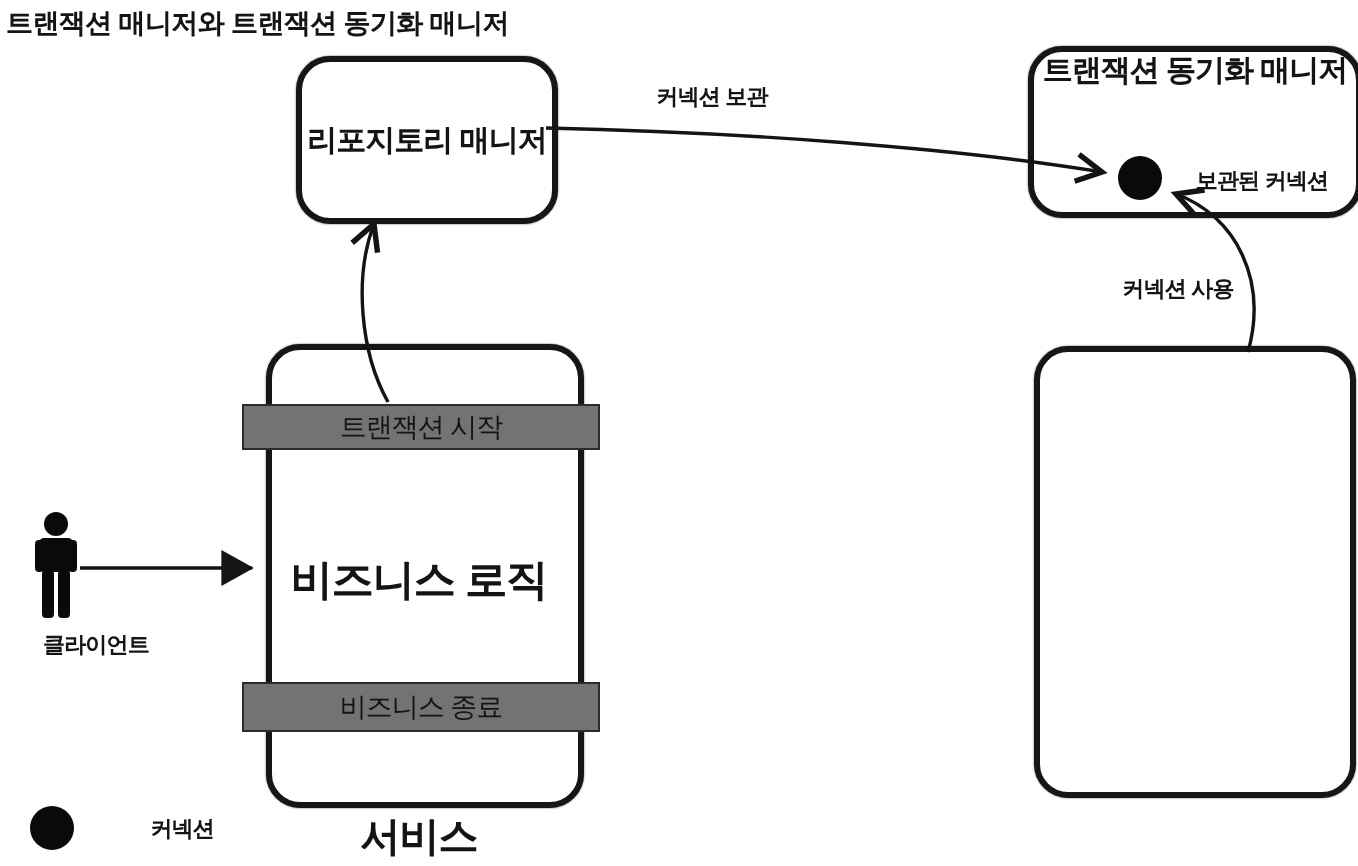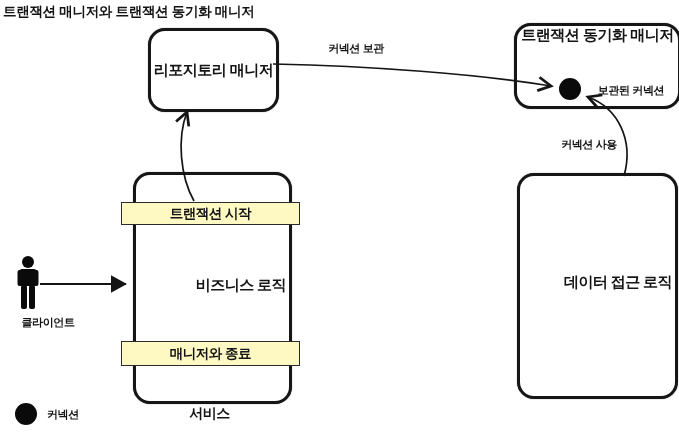--- a/index.html
+++ b/index.html
@@ -16,47 +16,47 @@
     box-shadow:0 0 1px #555;z-index:2;display:flex;align-items:center;justify-content:center;
   }
   .node-label{font-size:15px;font-weight:700;letter-spacing:-0.5px;text-align:center;}
   .tm-box{left:148px;top:28px;width:125px;height:78px;}
   .sync-box{left:514px;top:23px;width:161px;height:80px;align-items:flex-start;}
   .sync-box .node-label{}
   .service-box{left:133px;top:172px;width:153px;height:226px;}
   .repo-box{left:517px;top:173px;width:155px;height:220px;}
   
   .bar{
-    position:absolute;left:121px;width:177px;background:#fef9c3;border:1.5px solid #2b2b2b;
+    position:absolute;left:121px;width:177px;background:#737373;border:1.5px solid #2b2b2b;
     z-index:3;display:flex;align-items:center;justify-content:center;
-    font-size:13.5px;font-weight:700;letter-spacing:-0.5px;
+    font-size:13.5px;font-weight:400;letter-spacing:-0.5px;
   }
   .bar-start{top:202px;height:21px;}
   .bar-end{top:341px;height:23px;}
   
   .inner-text{
-    position:absolute;text-align:right;font-size:15px;font-weight:700;letter-spacing:-0.5px;z-index:3;font-family:Liberation Serif, serif;
+    position:absolute;text-align:center;font-size:21px;font-weight:700;letter-spacing:-0.5px;z-index:3;
   }
   .business-logic{left:133px;width:153px;top:276px;}
   .data-access{left:517px;width:155px;top:273px;}
   
   .caption{
-    position:absolute;text-align:center;font-size:14px;font-weight:700;letter-spacing:-0.5px;
+    position:absolute;text-align:center;font-size:20px;font-weight:700;letter-spacing:-0.5px;
   }
   .service-caption{left:133px;width:153px;top:405px;}
   .repo-caption{left:509px;width:155px;top:404px;}
   
   .edge-label{
     position:absolute;font-size:11px;font-weight:700;letter-spacing:-0.4px;text-align:center;z-index:4;
   }
   .lbl-store{left:316px;top:41px;width:80px;}
   .lbl-use{left:549px;top:137px;width:80px;}
   .lbl-stored-conn{left:596px;top:83px;width:70px;text-align:center;}
   .lbl-client{left:0px;top:315px;width:64px;margin-left:16px;}
-  .lbl-legend{left:47px;top:407px;width:60px;text-align:left;}
+  .lbl-legend{left:47px;top:407px;width:60px;text-align:right;}
   
   .dot{
     position:absolute;width:22px;height:22px;border-radius:50%;background:#0a0a0a;z-index:4;
   }
   .dot-sync{left:559px;top:78px;}
   .dot-legend{left:15px;top:403px;}
   
   .person{position:absolute;left:14px;top:255px;z-index:2;}
   
   .arrows{position:absolute;left:0;top:0;width:679px;height:433px;z-index:5;pointer-events:none;}
@@ -77,26 +77,25 @@
   </div>
   <div class="dot dot-sync"></div>
   <div class="edge-label lbl-stored-conn">보관된 커넥션</div>
 
   <div class="node service-box"></div>
   <div class="bar bar-start">
     <span>트랜잭션 시작</span>
   </div>
   <div class="inner-text business-logic">비즈니스 로직</div>
   <div class="bar bar-end">
-    <span>매니저와 종료</span>
+    <span>비즈니스 종료</span>
   </div>
   <div class="caption service-caption">서비스</div>
 
   <div class="node repo-box"></div>
-  <div class="inner-text data-access">데이터 접근 로직</div>
 
   <svg class="person" width="28" height="58" viewBox="0 0 28 58">
     <circle cx="14" cy="7" r="6" fill="#0a0a0a"></circle>
     <rect x="5.5" y="14" width="17" height="17" rx="2.5" fill="#0a0a0a"></rect>
     <rect x="3.5" y="15" width="4.5" height="16" rx="2" fill="#0a0a0a"></rect>
     <rect x="20" y="15" width="4.5" height="16" rx="2" fill="#0a0a0a"></rect>
     <rect x="7" y="30" width="6" height="24" rx="2" fill="#0a0a0a"></rect>
     <rect x="15" y="30" width="6" height="24" rx="2" fill="#0a0a0a"></rect>
   </svg>
   <div class="edge-label lbl-client">클라이언트</div>

